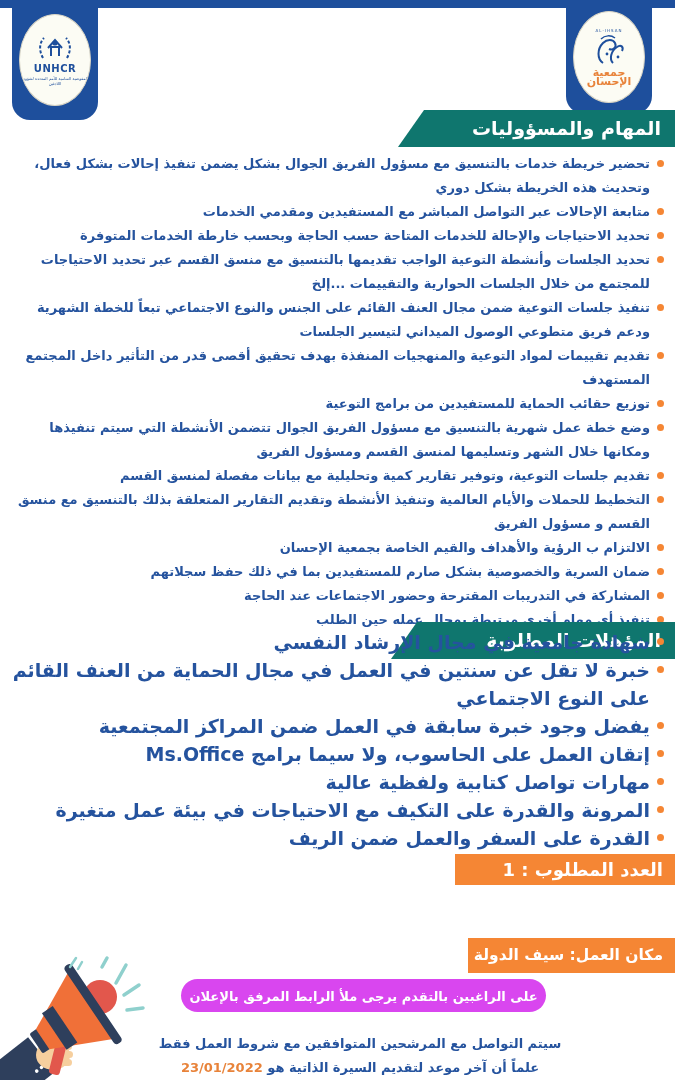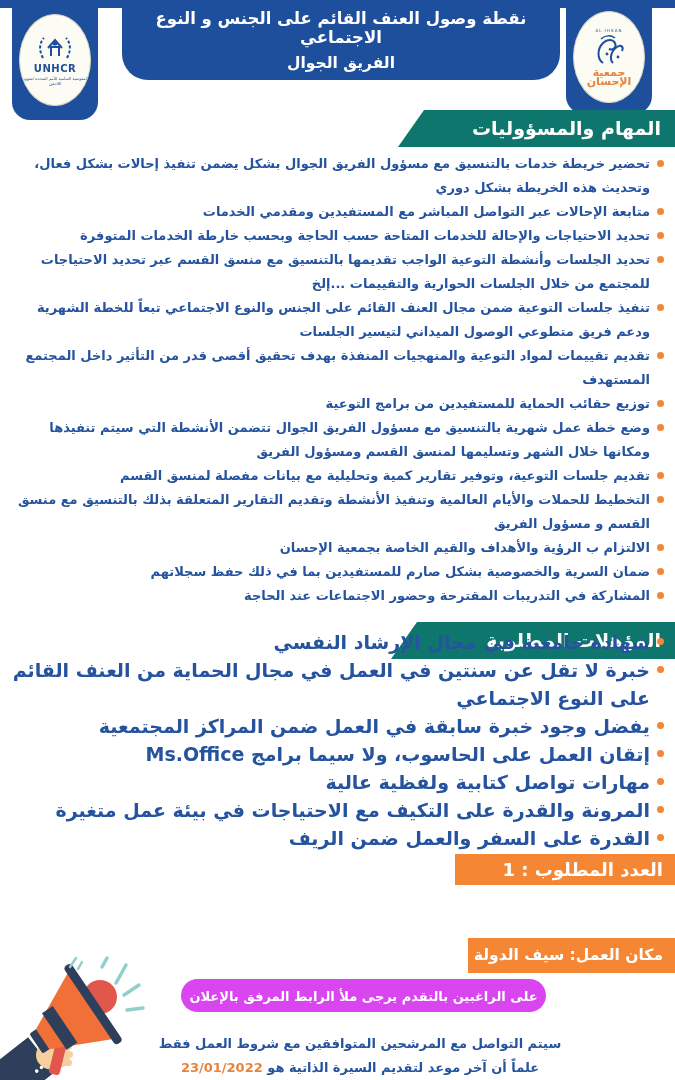--- a/index.html
+++ b/index.html
@@ -96,24 +96,20 @@
         <path d="M29 24 C33 17 33 9 28 4" stroke="#1e4f9c" stroke-width="2" fill="none" stroke-dasharray="3 2"></path>
         <circle cx="17" cy="9" r="2.6" fill="#1e4f9c"></circle>
         <path d="M13 22 L13 13 L21 13 L21 22" stroke="#1e4f9c" stroke-width="2" fill="none"></path>
         <path d="M10 14 L17 6 L24 14" stroke="#1e4f9c" stroke-width="2" fill="none"></path>
       </svg>
       <div class="unhcr-acronym">UNHCR</div>
       <div class="unhcr-sub">المفوضية السامية للأمم المتحدة لشؤون اللاجئين</div>
     </div>
   </div>
 
-  <div class="title-box">
-    <div class="title-line1">نقطة وصول العنف القائم على الجنس و النوع الاجتماعي</div>
-    <div class="title-line2">الفريق الجوال</div>
-  </div>
 
   <div class="ribbon ribbon-right">
     <div class="logo-oval">
       <div class="ihsan-arc">AL-IHSAN</div>
       <svg width="36" height="34" viewBox="0 0 36 34">
         <path d="M12 30 C6 26 6 16 12 10 C16 6 22 6 24 10 C26 14 22 18 18 16" stroke="#1e4f9c" stroke-width="2" fill="none"></path>
         <path d="M22 30 C18 26 20 18 26 14 C30 11 33 14 31 18" stroke="#1e4f9c" stroke-width="2" fill="none"></path>
         <path d="M10 6 C14 2 20 2 24 5" stroke="#1e4f9c" stroke-width="1.5" fill="none"></path>
         <circle cx="16" cy="21" r="1.4" fill="#1e4f9c"></circle>
         <circle cx="27" cy="24" r="1.4" fill="#1e4f9c"></circle>
@@ -131,20 +127,21 @@
     <div class="li"><span class="dot"></span><span>تحديد الجلسات وأنشطة التوعية الواجب تقديمها بالتنسيق مع منسق القسم عبر تحديد الاحتياجات للمجتمع من خلال الجلسات الحوارية والتقييمات ...إلخ</span></div>
     <div class="li"><span class="dot"></span><span>تنفيذ جلسات التوعية ضمن مجال العنف القائم على الجنس والنوع الاجتماعي تبعاً للخطة الشهرية ودعم فريق متطوعي الوصول الميداني لتيسير الجلسات</span></div>
     <div class="li"><span class="dot"></span><span>تقديم تقييمات لمواد التوعية والمنهجيات المنفذة بهدف تحقيق أقصى قدر من التأثير داخل المجتمع المستهدف</span></div>
     <div class="li"><span class="dot"></span><span>توزيع حقائب الحماية للمستفيدين من برامج التوعية</span></div>
     <div class="li"><span class="dot"></span><span>وضع خطة عمل شهرية بالتنسيق مع مسؤول الفريق الجوال تتضمن الأنشطة التي سيتم تنفيذها ومكانها خلال الشهر وتسليمها لمنسق القسم ومسؤول الفريق</span></div>
     <div class="li"><span class="dot"></span><span>تقديم جلسات التوعية، وتوفير تقارير كمية وتحليلية مع بيانات مفصلة لمنسق القسم</span></div>
     <div class="li"><span class="dot"></span><span>التخطيط للحملات والأيام العالمية وتنفيذ الأنشطة وتقديم التقارير المتعلقة بذلك بالتنسيق مع منسق القسم و مسؤول الفريق</span></div>
     <div class="li"><span class="dot"></span><span>الالتزام ب الرؤية والأهداف والقيم الخاصة بجمعية الإحسان</span></div>
     <div class="li"><span class="dot"></span><span>ضمان السرية والخصوصية بشكل صارم للمستفيدين بما في ذلك حفظ سجلاتهم</span></div>
     <div class="li"><span class="dot"></span><span>المشاركة في التدريبات المقترحة وحضور الاجتماعات عند الحاجة</span></div>
+    <div class="li"><span class="dot"></span><span>تنفيذ أي مهام أخرى مرتبطة بمجال عمله حين الطلب</span></div>
   </div>
 
   <div class="sec-head" id="sec2">المؤهلات المطلوبة</div>
 
   <div class="blist" id="list2">
     <div class="li"><span class="dot"></span><span>شهادة جامعية في مجال الإرشاد النفسي</span></div>
     <div class="li"><span class="dot"></span><span>خبرة لا تقل عن سنتين في العمل في مجال الحماية من العنف القائم على النوع الاجتماعي</span></div>
     <div class="li"><span class="dot"></span><span>يفضل وجود خبرة سابقة في العمل ضمن المراكز المجتمعية</span></div>
     <div class="li"><span class="dot"></span><span>إتقان العمل على الحاسوب، ولا سيما برامج Ms.Office</span></div>
     <div class="li"><span class="dot"></span><span>مهارات تواصل كتابية ولفظية عالية</span></div>

